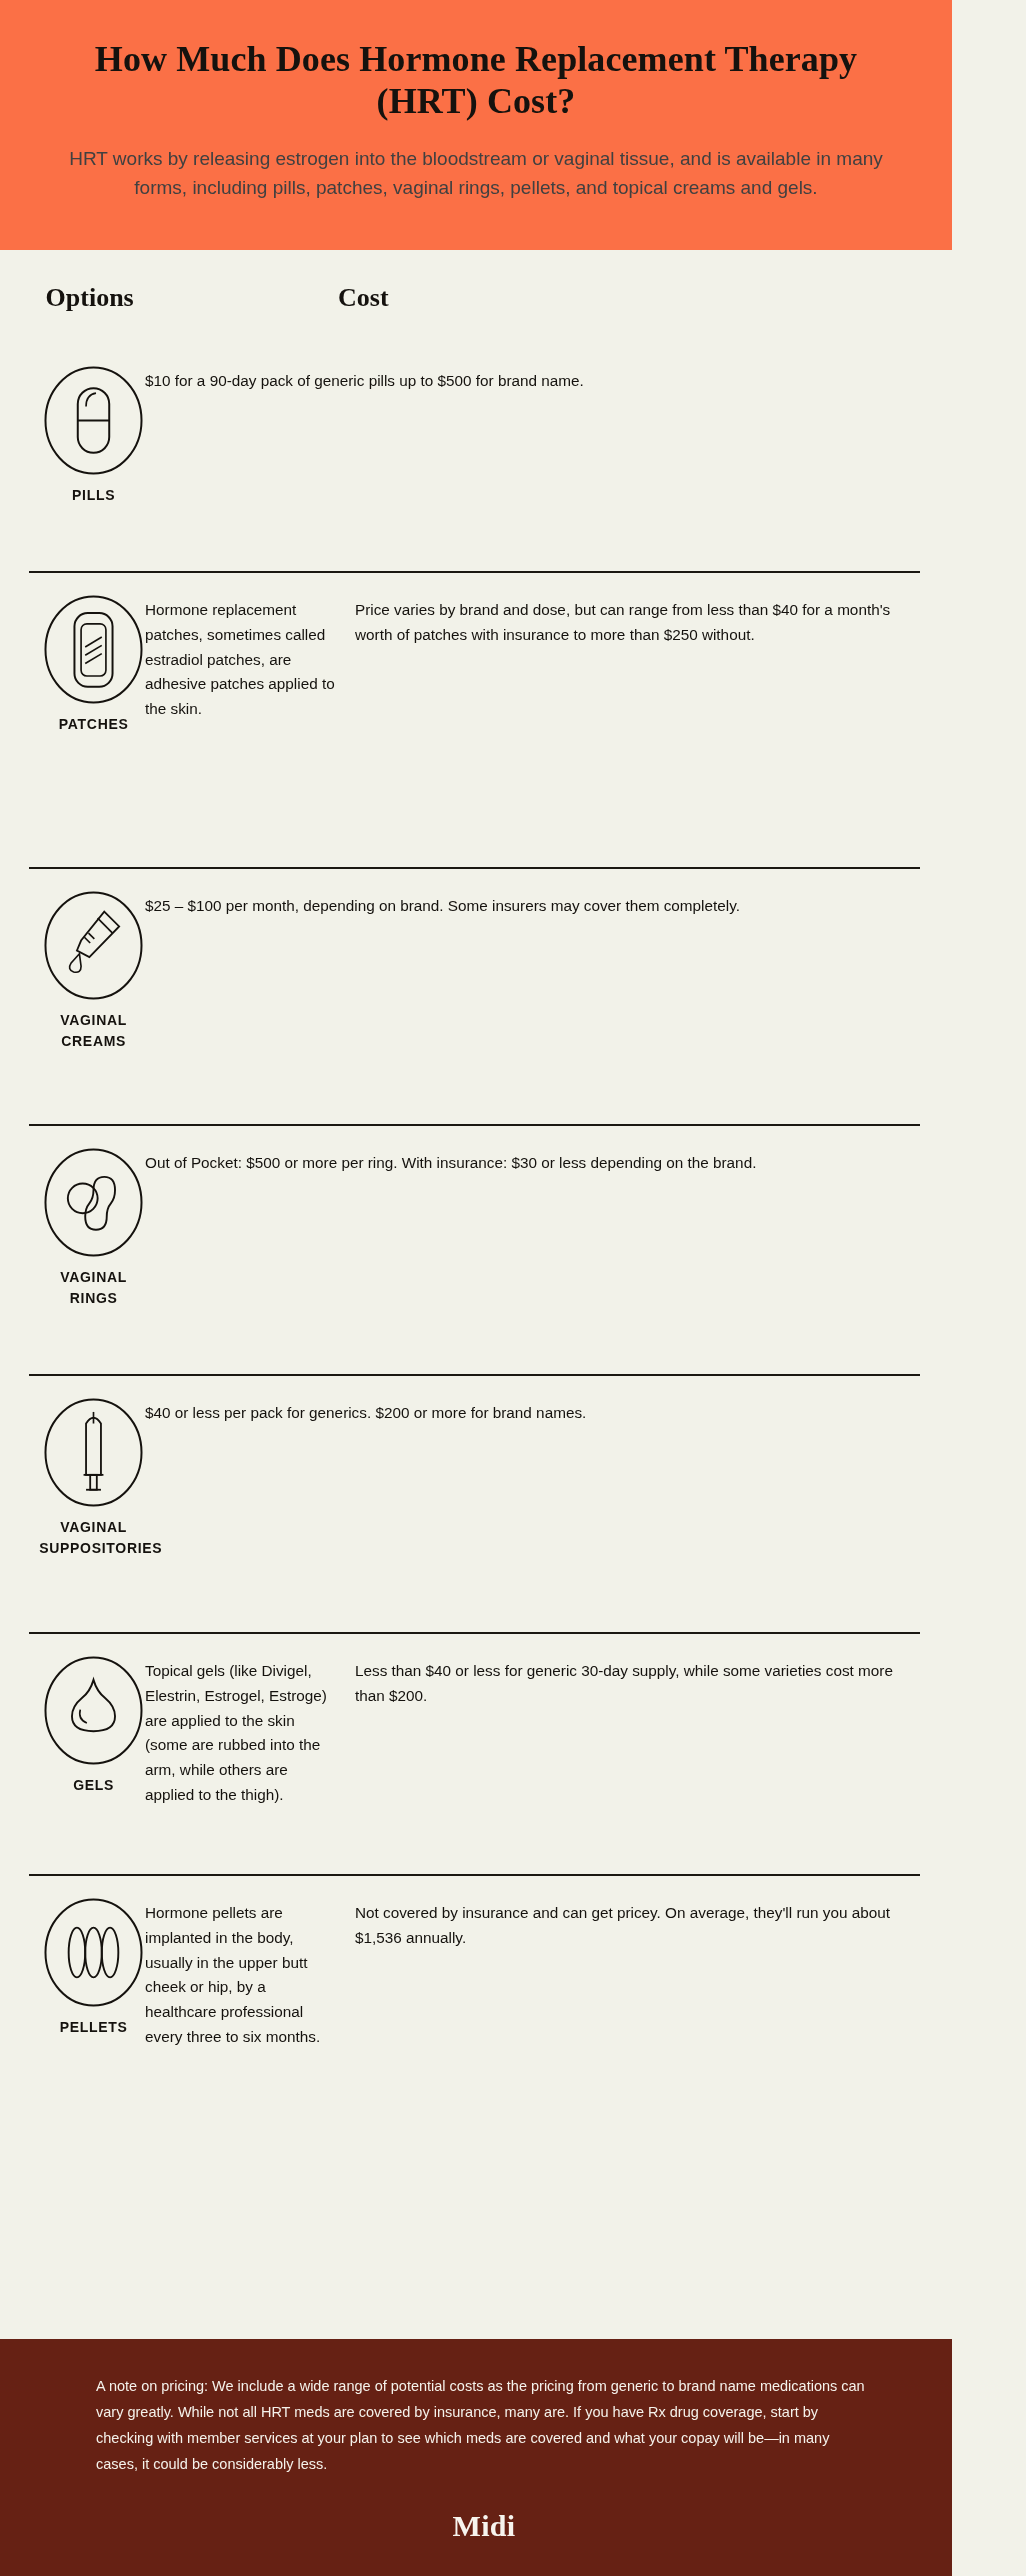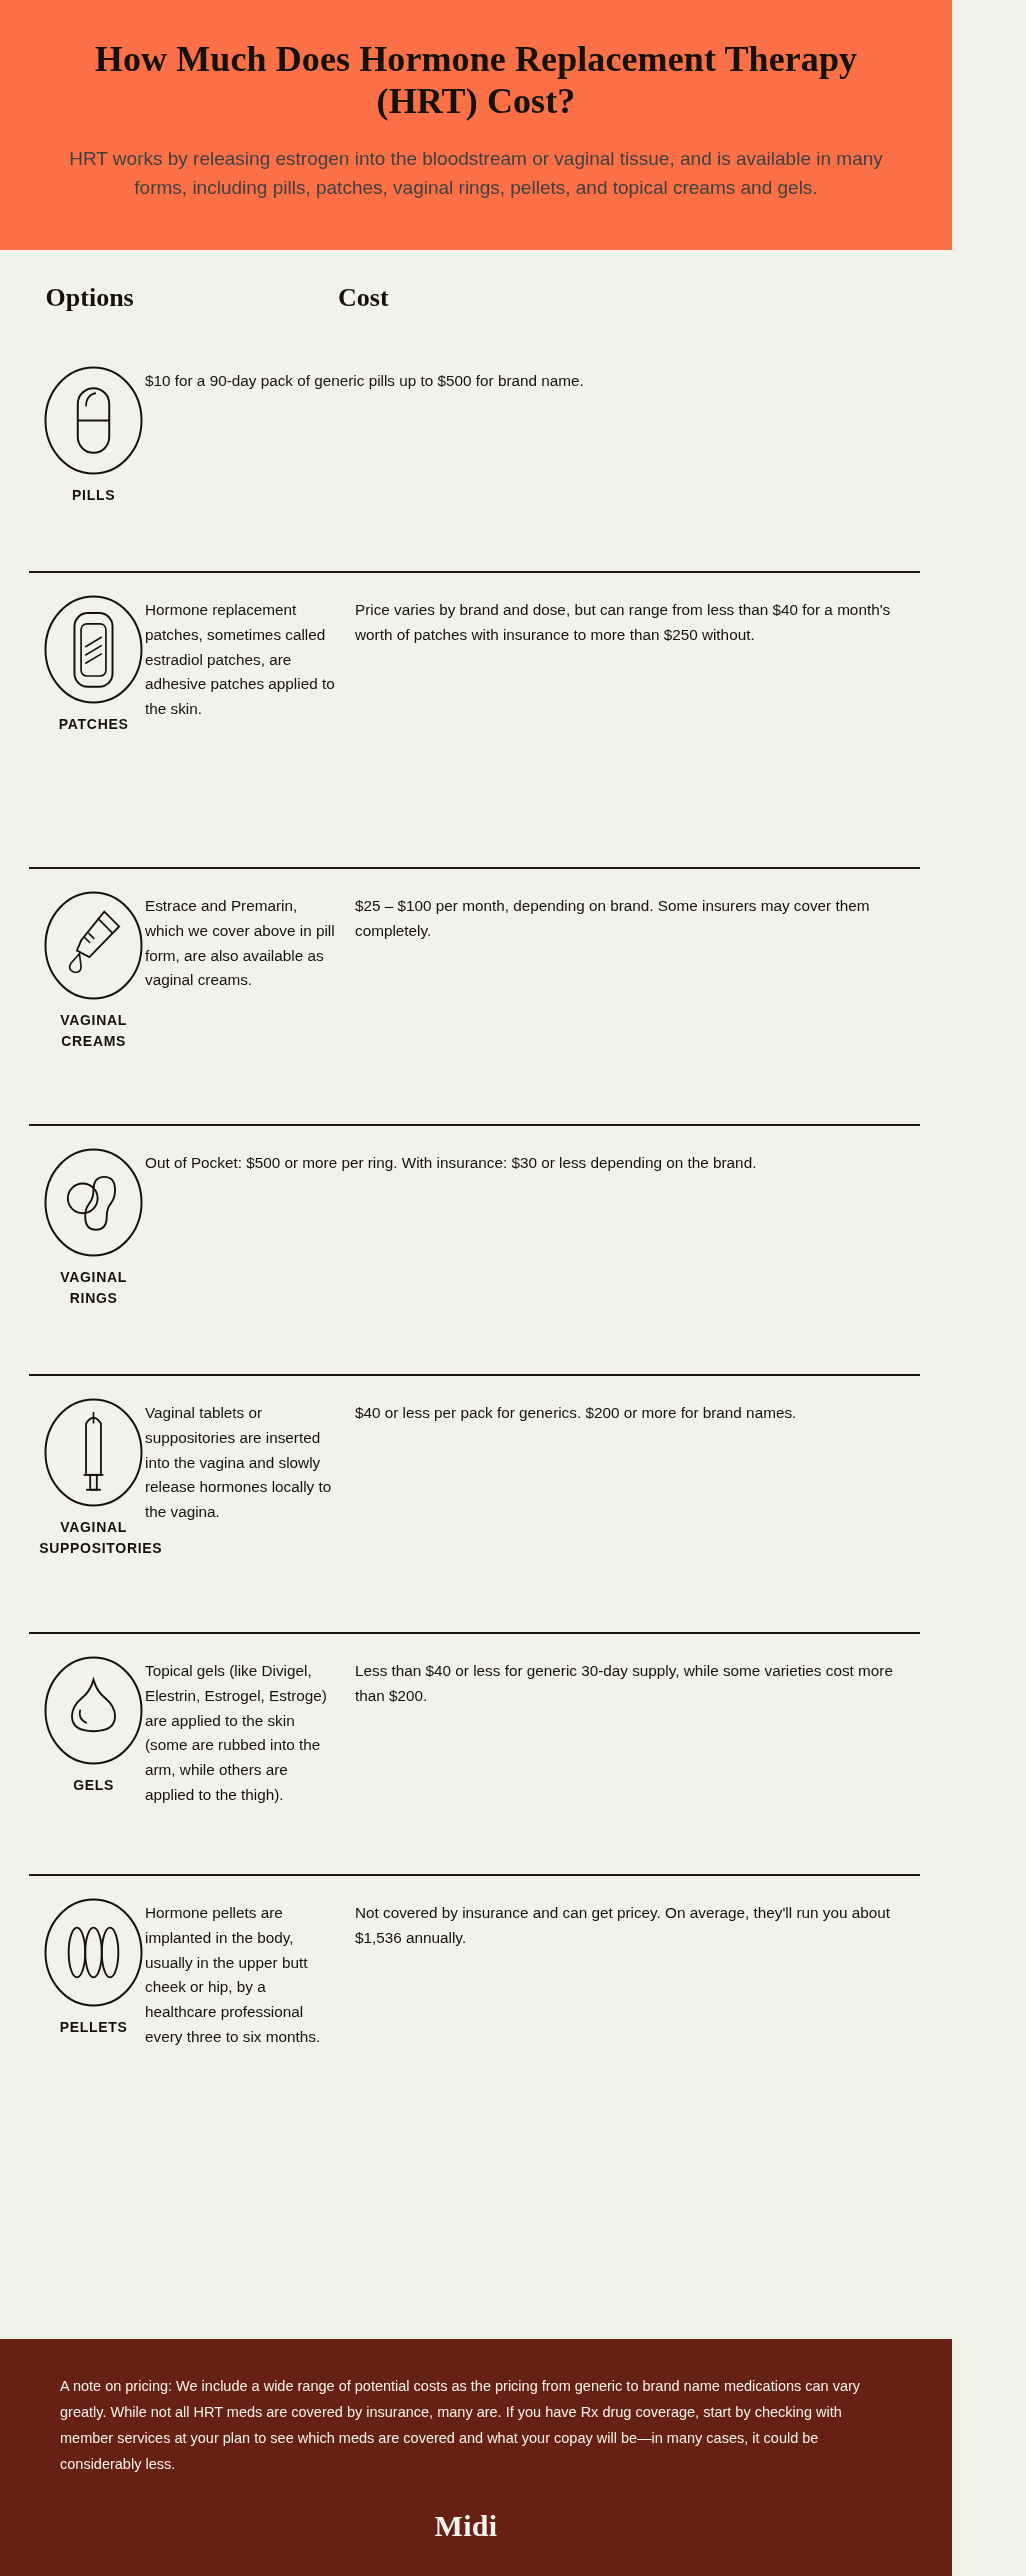--- a/index.html
+++ b/index.html
@@ -145,21 +145,21 @@
   .row.r1 { min-height: 296px; }
   .row.r2 { min-height: 257px; }
   .row.r3 { min-height: 250px; }
   .row.r4 { min-height: 258px; }
   .row.r5 { min-height: 242px; }
   .row.r6 { min-height: 228px; }
 
   
   .footer {
     background: #662114;
-    padding: 35px 80px 33px 60px;
+    padding: 35px 80px 33px 96px;
     box-sizing: border-box;
     text-align: left;
   }
   .footer .note {
     margin: 0;
     font-size: 14.5px;
     line-height: 1.78;
     color: #F5F2EB;
     font-weight: 400;
   }
@@ -244,23 +244,20 @@
               <ellipse cx="61" cy="67" rx="58" ry="64"></ellipse>
               <path d="M74 26 L92 44 L56 81 L41 73 L46 61 Z" stroke-width="2.2"></path>
               <line x1="66" y1="34" x2="84" y2="52" stroke-width="2"></line>
               <line x1="55" y1="52" x2="62" y2="59" stroke-width="2"></line>
               <line x1="50" y1="57" x2="57" y2="64" stroke-width="2"></line>
               <path d="M44 77 L34 88 q-5 8 3 11 q9 2 9 -7 Z" stroke-width="2"></path>
             </svg>
           </span>
           <span class="icon-label">VAGINAL CREAMS</span>
         </div>
-        <div class="cell-desc">
-          <div class="body-text">Estrace and Premarin, which we cover above in pill form, are also available as vaginal creams.</div>
-        </div>
         <div class="cell-cost">
           <div class="body-text">$25 – $100 per month, depending on brand. Some insurers may cover them completely.</div>
         </div>
         <div class="sep"></div>
       </div>
 
       <div class="row r3">
         <div class="cell-icon">
           <span class="icon-wrap">
             <svg viewBox="0 0 122 134" fill="none" stroke="#15120E" stroke-width="2.4">
@@ -284,23 +281,20 @@
               <ellipse cx="61" cy="67" rx="58" ry="64"></ellipse>
               <path d="M52 32 q9 -14 18 0 v62 h-18 Z" stroke-width="2.2"></path>
               <line x1="61" y1="18" x2="61" y2="32" stroke-width="2"></line>
               <line x1="49" y1="94" x2="73" y2="94" stroke-width="2.2"></line>
               <rect x="57" y="94" width="8" height="18" stroke-width="2.2"></rect>
               <line x1="52" y1="112" x2="70" y2="112" stroke-width="2.2"></line>
             </svg>
           </span>
           <span class="icon-label">VAGINAL SUPPOSITORIES</span>
         </div>
-        <div class="cell-desc">
-          <div class="body-text">Vaginal tablets or suppositories are inserted into the vagina and slowly release hormones locally to the vagina.</div>
-        </div>
         <div class="cell-cost">
           <div class="body-text">$40 or less per pack for generics. $200 or more for brand names.</div>
         </div>
         <div class="sep"></div>
       </div>
 
       <div class="row r5">
         <div class="cell-icon">
           <span class="icon-wrap">
             <svg viewBox="0 0 122 134" fill="none" stroke="#15120E" stroke-width="2.4">

